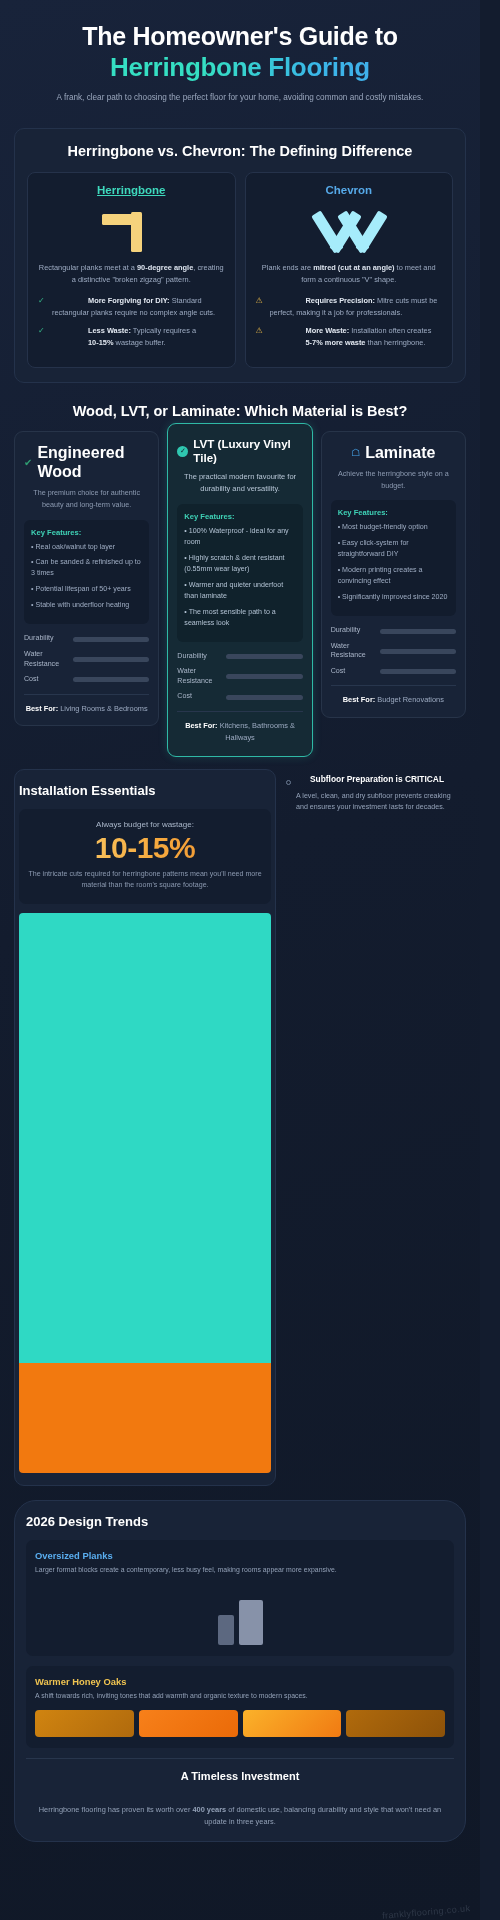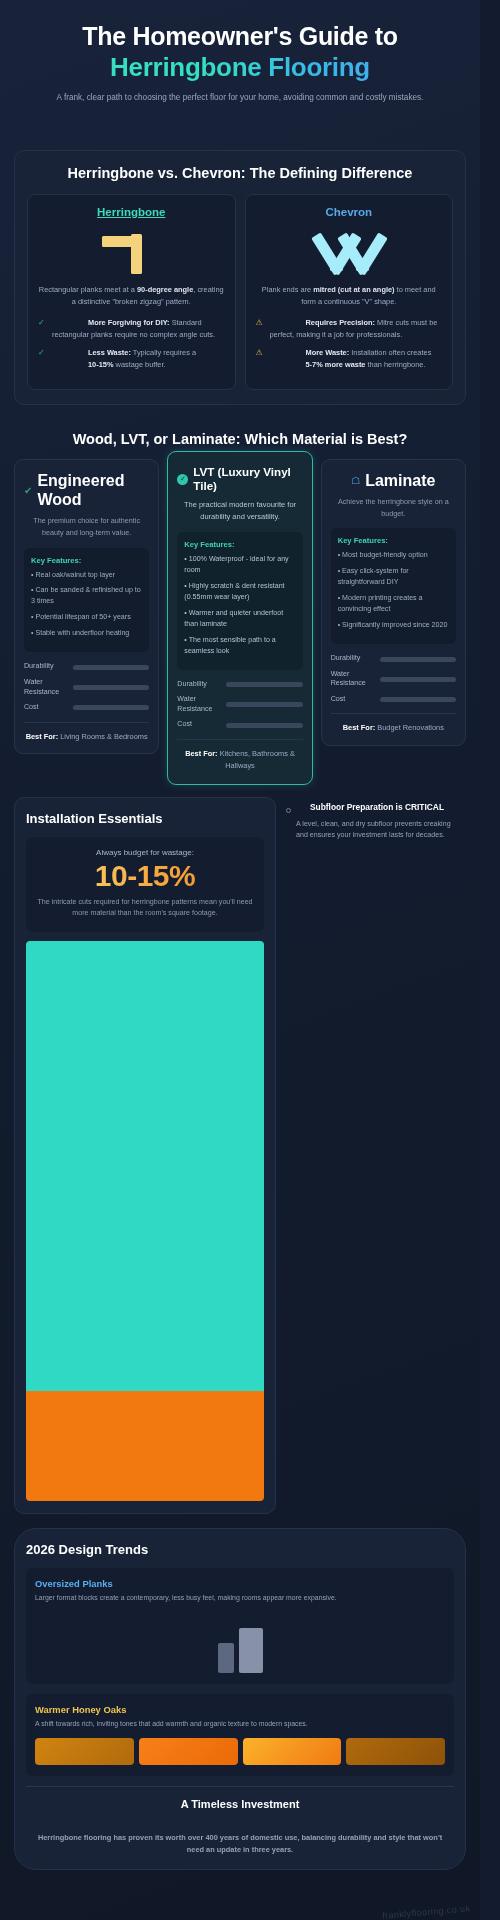--- a/index.html
+++ b/index.html
@@ -30,21 +30,21 @@
     -webkit-background-clip: text; background-clip: text;
     -webkit-text-fill-color: transparent; color: #3fcfd8;
   }
   .hero p {
     margin: 9px auto 0; max-width: 370px;
     font-size: 8.2px; line-height: 1.6; color: #9aa7bd;
   }
 
   
   .panel {
-    margin: 26px 14px; border-radius: 10px;
+    margin: 4px 14px; border-radius: 10px;
     background: #182337; border: 1px solid #24324b;
     padding: 14px 12px;
   }
   .panel-title {
     text-align: center; font-size: 14.5px; font-weight: bold;
     color: #ffffff; margin-bottom: 13px;
   }
   .section-title {
     text-align: center; font-size: 14.5px; font-weight: bold;
     color: #ffffff; margin: 20px 14px 12px;
@@ -131,21 +131,21 @@
   .bestfor {
     border-top: 1px solid #28364d; padding-top: 8px; text-align: center;
     font-size: 7.4px; line-height: 1.55; color: #9dabc2;
   }
   .bestfor b { color: #ffffff; }
 
   
   .install-wrap { display: flex; gap: 8px; margin: 12px 14px 0; align-items: flex-start; }
   .install {
     flex: 0 0 262px; background: #182337; border: 1px solid #24324b;
-    border-radius: 10px; padding: 13px 11px 12px;
+    border-radius: 10px; padding: 13px 4px 12px;
   }
   .install h3 { font-size: 13px; font-weight: bold; color: #ffffff; margin-bottom: 11px; }
   .waste-box { background: #131d2f; border-radius: 7px; padding: 11px 9px 13px; text-align: center; }
   .waste-lead { font-size: 8px; color: #aab7ca; margin-bottom: 2px; }
   .waste-big {
     font-size: 30px; font-weight: bold; letter-spacing: -0.5px;
     background: linear-gradient(90deg, #fcd878 0%, #f5a93e 55%, #ef8a2a 100%);
     -webkit-background-clip: text; background-clip: text;
     -webkit-text-fill-color: transparent; color: #f5b94f; line-height: 1.12;
   }
@@ -173,21 +173,21 @@
   .trend-name.planks { color: #5aaef0; }
   .trend-desc { font-size: 6.9px; line-height: 1.5; color: #93a1b7; margin-bottom: 9px; }
   .swatches { display: flex; gap: 5px; }
   .swatch { flex: 1; height: 27px; border-radius: 4px; }
   .plank-demo { height: 60px; display: flex; align-items: flex-end; justify-content: center; gap: 5px; }
   .plank { border-radius: 2px; }
   .plank.small { width: 16px; height: 30px; background: #5c6880; }
   .plank.large { width: 24px; height: 45px; background: #8792a9; }
   .closing { border-top: 1px solid #28364d; padding-top: 11px; text-align: center; }
   .closing h4 { font-size: 11px; font-weight: bold; color: #ffffff; margin-bottom: 22px; }
-  .closing p { font-size: 7.4px; line-height: 1.65; color: #93a1b7; padding: 0 6px; font-weight: bold; }
+  .closing p { font-size: 7.4px; line-height: 1.65; color: #93a1b7; padding: 0 6px; }
   .watermark {
     position: absolute; right: 10px; bottom: 3px;
     font-size: 9px; color: rgba(160,175,196,0.20);
     transform: rotate(-5deg); letter-spacing: 0.4px;
   }
 </style>
 </head>
 <body>
 
 <div class="page">

